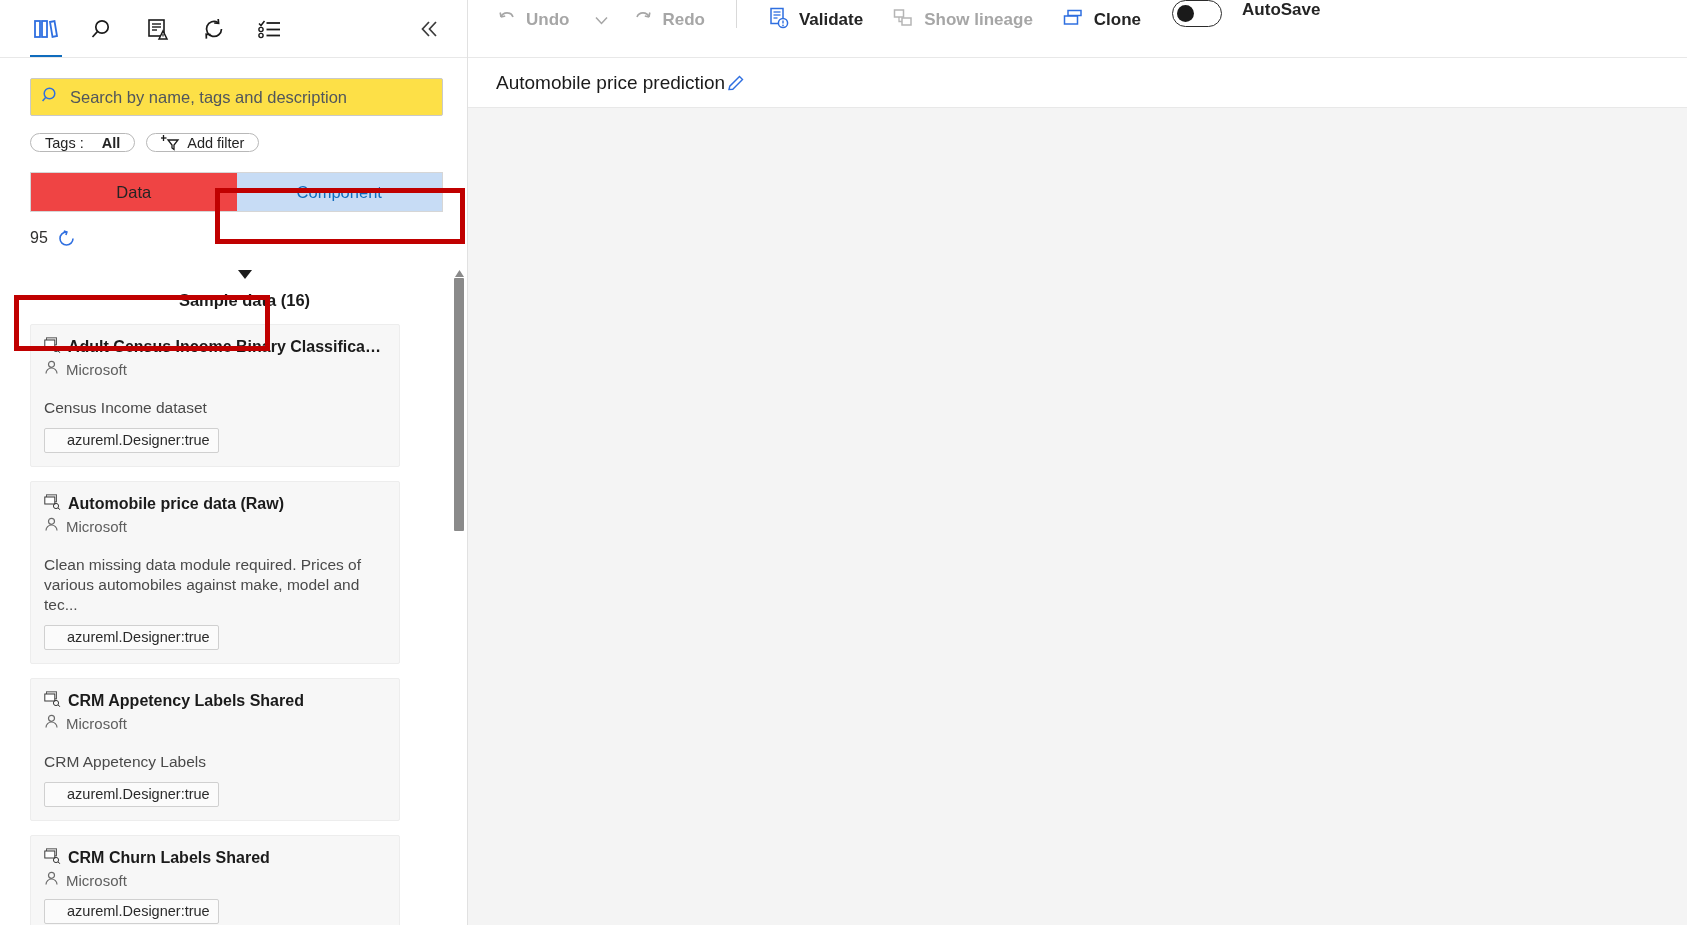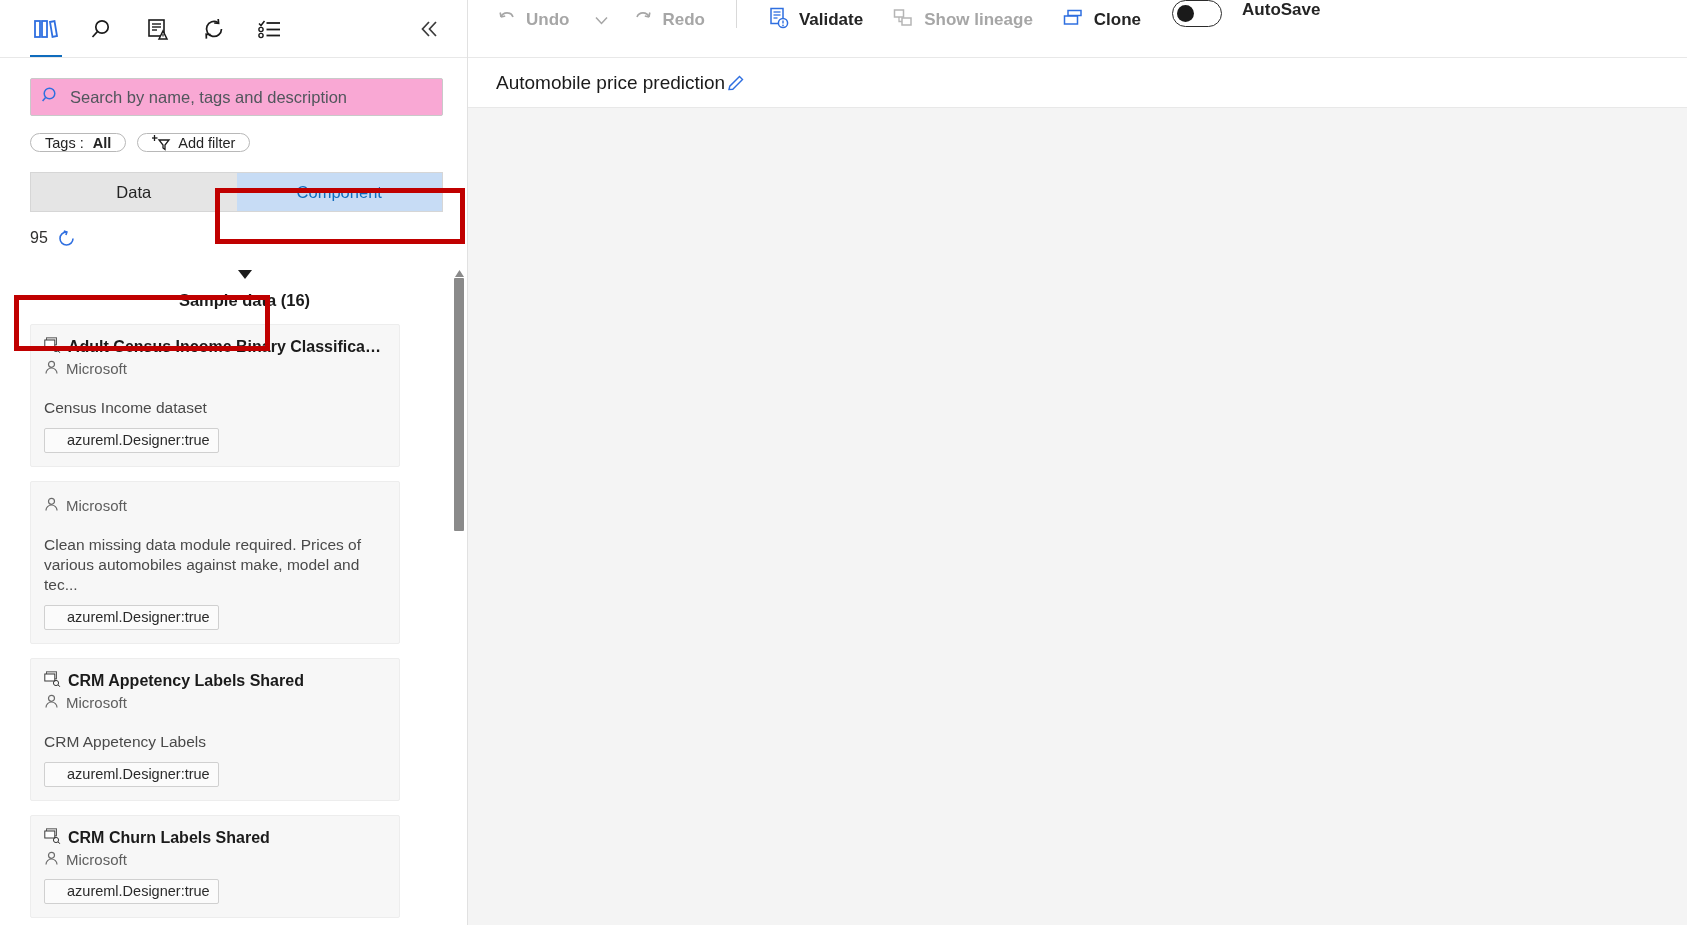--- a/index.html
+++ b/index.html
@@ -64,21 +64,21 @@
   }
 
   .search-wrap { padding: 20px 24px 0 30px; }
   .search-box {
     height: 38px;
     border: 1px solid #c9c9c9;
     border-radius: 2px;
     display: flex;
     align-items: center;
     padding: 0 10px;
-    background: #f9a8d4;
+    background: #fde047;
   }
   .search-box input {
     border: none; outline: none;
     flex: 1;
     font-size: 16.5px;
     font-family: "Liberation Sans", sans-serif;
     color: #2b2b2b;
     background: transparent;
     padding-left: 9px;
   }
@@ -96,21 +96,21 @@
     height: 19px;
     display: inline-flex;
     align-items: center;
     padding: 0 14px;
     font-size: 14.5px;
     color: #242424;
     background: #fff;
     cursor: pointer;
     white-space: nowrap;
   }
-  .chip b { font-weight: 700; margin-left: 9px; }
+  .chip b { font-weight: 700; margin-left: 18px; }
   .chip .plus-filter {
     display: inline-flex;
     align-items: flex-start;
     margin-right: 6px;
     position: relative;
     width: 20px; height: 17px;
   }
 
   .tabs {
     display: flex;
@@ -118,21 +118,21 @@
     border: 1px solid #d6d6d6;
     height: 40px;
     position: relative;
   }
   .tab {
     flex: 1;
     display: flex; align-items: center; justify-content: center;
     font-size: 16.5px;
     color: #242424;
     cursor: pointer;
-    background: #e5e5e5;
+    background: #ef4444;
   }
   .tab.active {
     background: #c7dcf5;
     color: #0f6cbd;
   }
 
   .count-row {
     padding: 12px 0 0 30px;
     display: flex;
     align-items: center;
@@ -190,20 +190,21 @@
     white-space: nowrap;
     overflow: hidden;
   }
   .card-title .tname {
     overflow: hidden;
     text-overflow: ellipsis;
     white-space: nowrap;
   }
   .card-owner {
     display: flex;
+    align-items: center;
     gap: 7px;
     font-size: 15px;
     color: #5e5e5e;
     margin-top: 3px;
   }
   .card-desc {
     font-size: 15.5px;
     color: #4a4a4a;
     margin-top: 20px;
     line-height: 20px;
@@ -459,20 +460,31 @@
                 <path d="M2 13.5 A5.5 5.5 0 0 1 13 13.5" fill="none" stroke="#6b6b6b" stroke-width="1.2"></path>
               </svg>
             </span>
             <span>Microsoft</span>
           </div>
           <div class="card-desc">Census Income dataset</div>
           <div class="card-tag">azureml.Designer:true</div>
         </div>
 
         <div class="card">
+          <div class="card-title">
+            <span>
+              <svg width="17" height="16" viewBox="0 0 17 16">
+                <rect x="2.5" y="0.8" width="10" height="7" fill="#e8e8e8" stroke="#5e5e5e" stroke-width="1"></rect>
+                <rect x="0.8" y="3" width="10" height="7" fill="#fff" stroke="#3b3b3b" stroke-width="1"></rect>
+                <circle cx="12" cy="12" r="2.6" fill="none" stroke="#3b3b3b" stroke-width="1"></circle>
+                <line x1="14" y1="14" x2="16.2" y2="15.8" stroke="#3b3b3b" stroke-width="1"></line>
+              </svg>
+            </span>
+            <span class="tname">Automobile price data (Raw)</span>
+          </div>
           <div class="card-owner">
             <span>
               <svg width="15" height="15" viewBox="0 0 15 15">
                 <circle cx="7.5" cy="4.3" r="3" fill="none" stroke="#6b6b6b" stroke-width="1.2"></circle>
                 <path d="M2 13.5 A5.5 5.5 0 0 1 13 13.5" fill="none" stroke="#6b6b6b" stroke-width="1.2"></path>
               </svg>
             </span>
             <span>Microsoft</span>
           </div>
           <div class="card-desc">Clean missing data module required. Prices of various automobiles against make, model and tec...</div>

